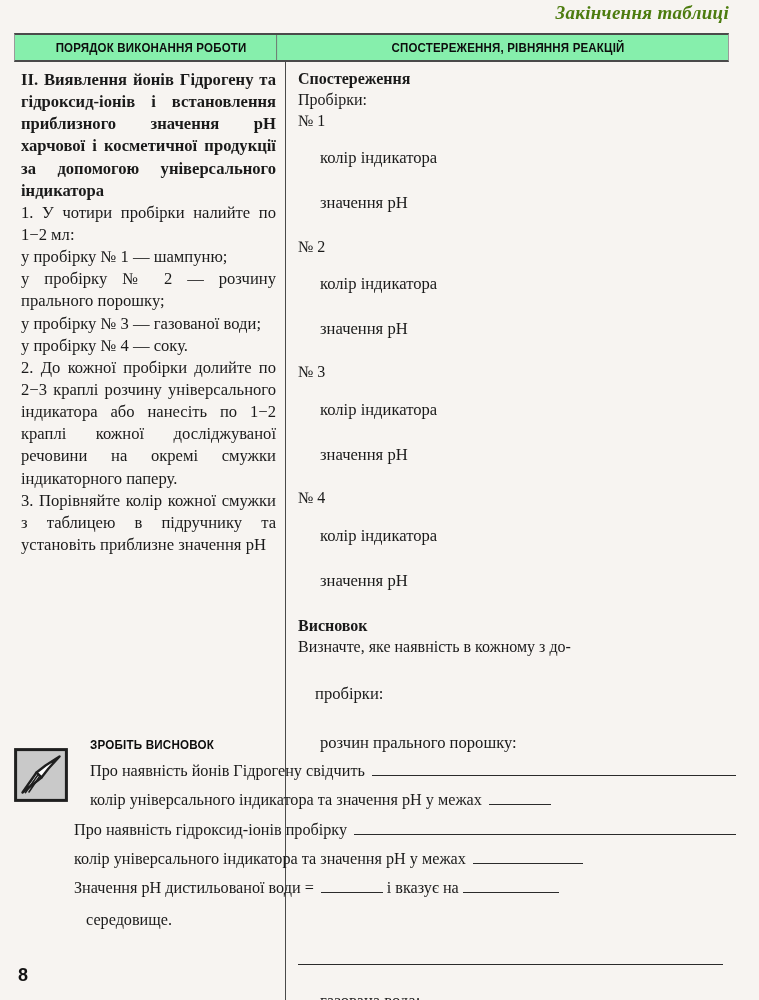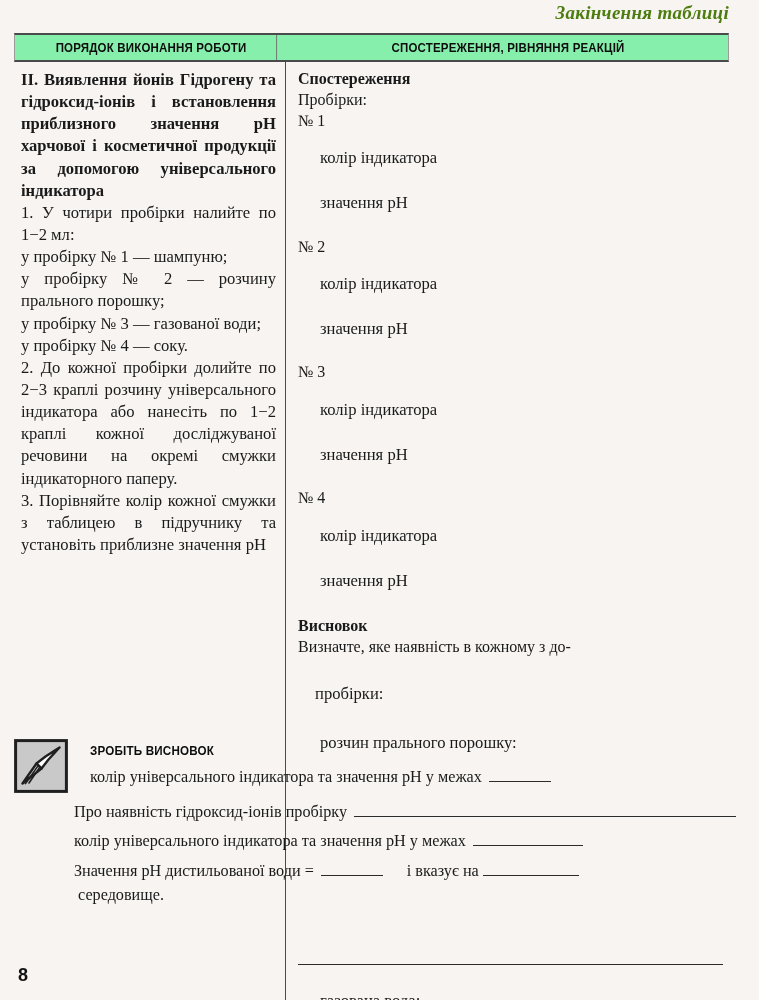--- a/index.html
+++ b/index.html
@@ -168,21 +168,21 @@
   .concl-line .rule {
     flex: 1;
     border-bottom: 1.3px solid #2b2b2b;
     margin-left: 7px;
     height: 12px;
   }
   .concl-line .rule.tiny  { flex: 0 0 62px; }
   .concl-line .rule.small { flex: 0 0 96px; margin-left: 4px; }
   .concl-line .rule.mid   { flex: 0 0 110px; }
   .concl-rest {
-    margin: 4px;
+    margin: 12px;
     padding-left: 0;
     font-size: 16.2px;
     line-height: 1.25;
   }
   .concl-lower { padding-left: 60px; }
 
   
   .page-number {
     position: absolute;
     left: 18px;
@@ -307,20 +307,24 @@
       </g>
       <g stroke="#1f1f1f" stroke-width="1.6" stroke-linecap="round">
         <line x1="24.4" y1="26.2" x2="11.5" y2="44.6"></line>
         <line x1="26.0" y1="27.8" x2="15.0" y2="44.0"></line>
       </g>
     </svg>
 
     <div class="concl-body">
       <div class="concl-title">ЗРОБІТЬ ВИСНОВОК</div>
 
+      <div class="concl-line">
+        <span class="lbl">Про наявність йонів Гідрогену свідчить</span>
+        <span class="rule"></span>
+      </div>
 
       <div class="concl-line">
         <span class="lbl">колір універсального індикатора та значення pH у межах</span>
         <span class="rule tiny"></span>
       </div>
     </div>
   </div>
 
   <div class="concl-lower">
 
@@ -330,21 +334,21 @@
     </div>
 
     <div class="concl-line">
       <span class="lbl">колір універсального індикатора та значення pH у межах</span>
       <span class="rule mid"></span>
     </div>
 
     <div class="concl-line">
       <span class="lbl">Значення pH дистильованої води =</span>
       <span class="rule tiny"></span>
-      <span class="lbl" style="margin-left:24px">і вказує на</span>
+      <span class="lbl" style="margin-left:4px">і вказує на</span>
       <span class="rule small"></span>
     </div>
 
     <p class="concl-rest">середовище.</p>
   </div>
 </div>
 
 <div class="page-number">8</div>
 
 </body></html>

